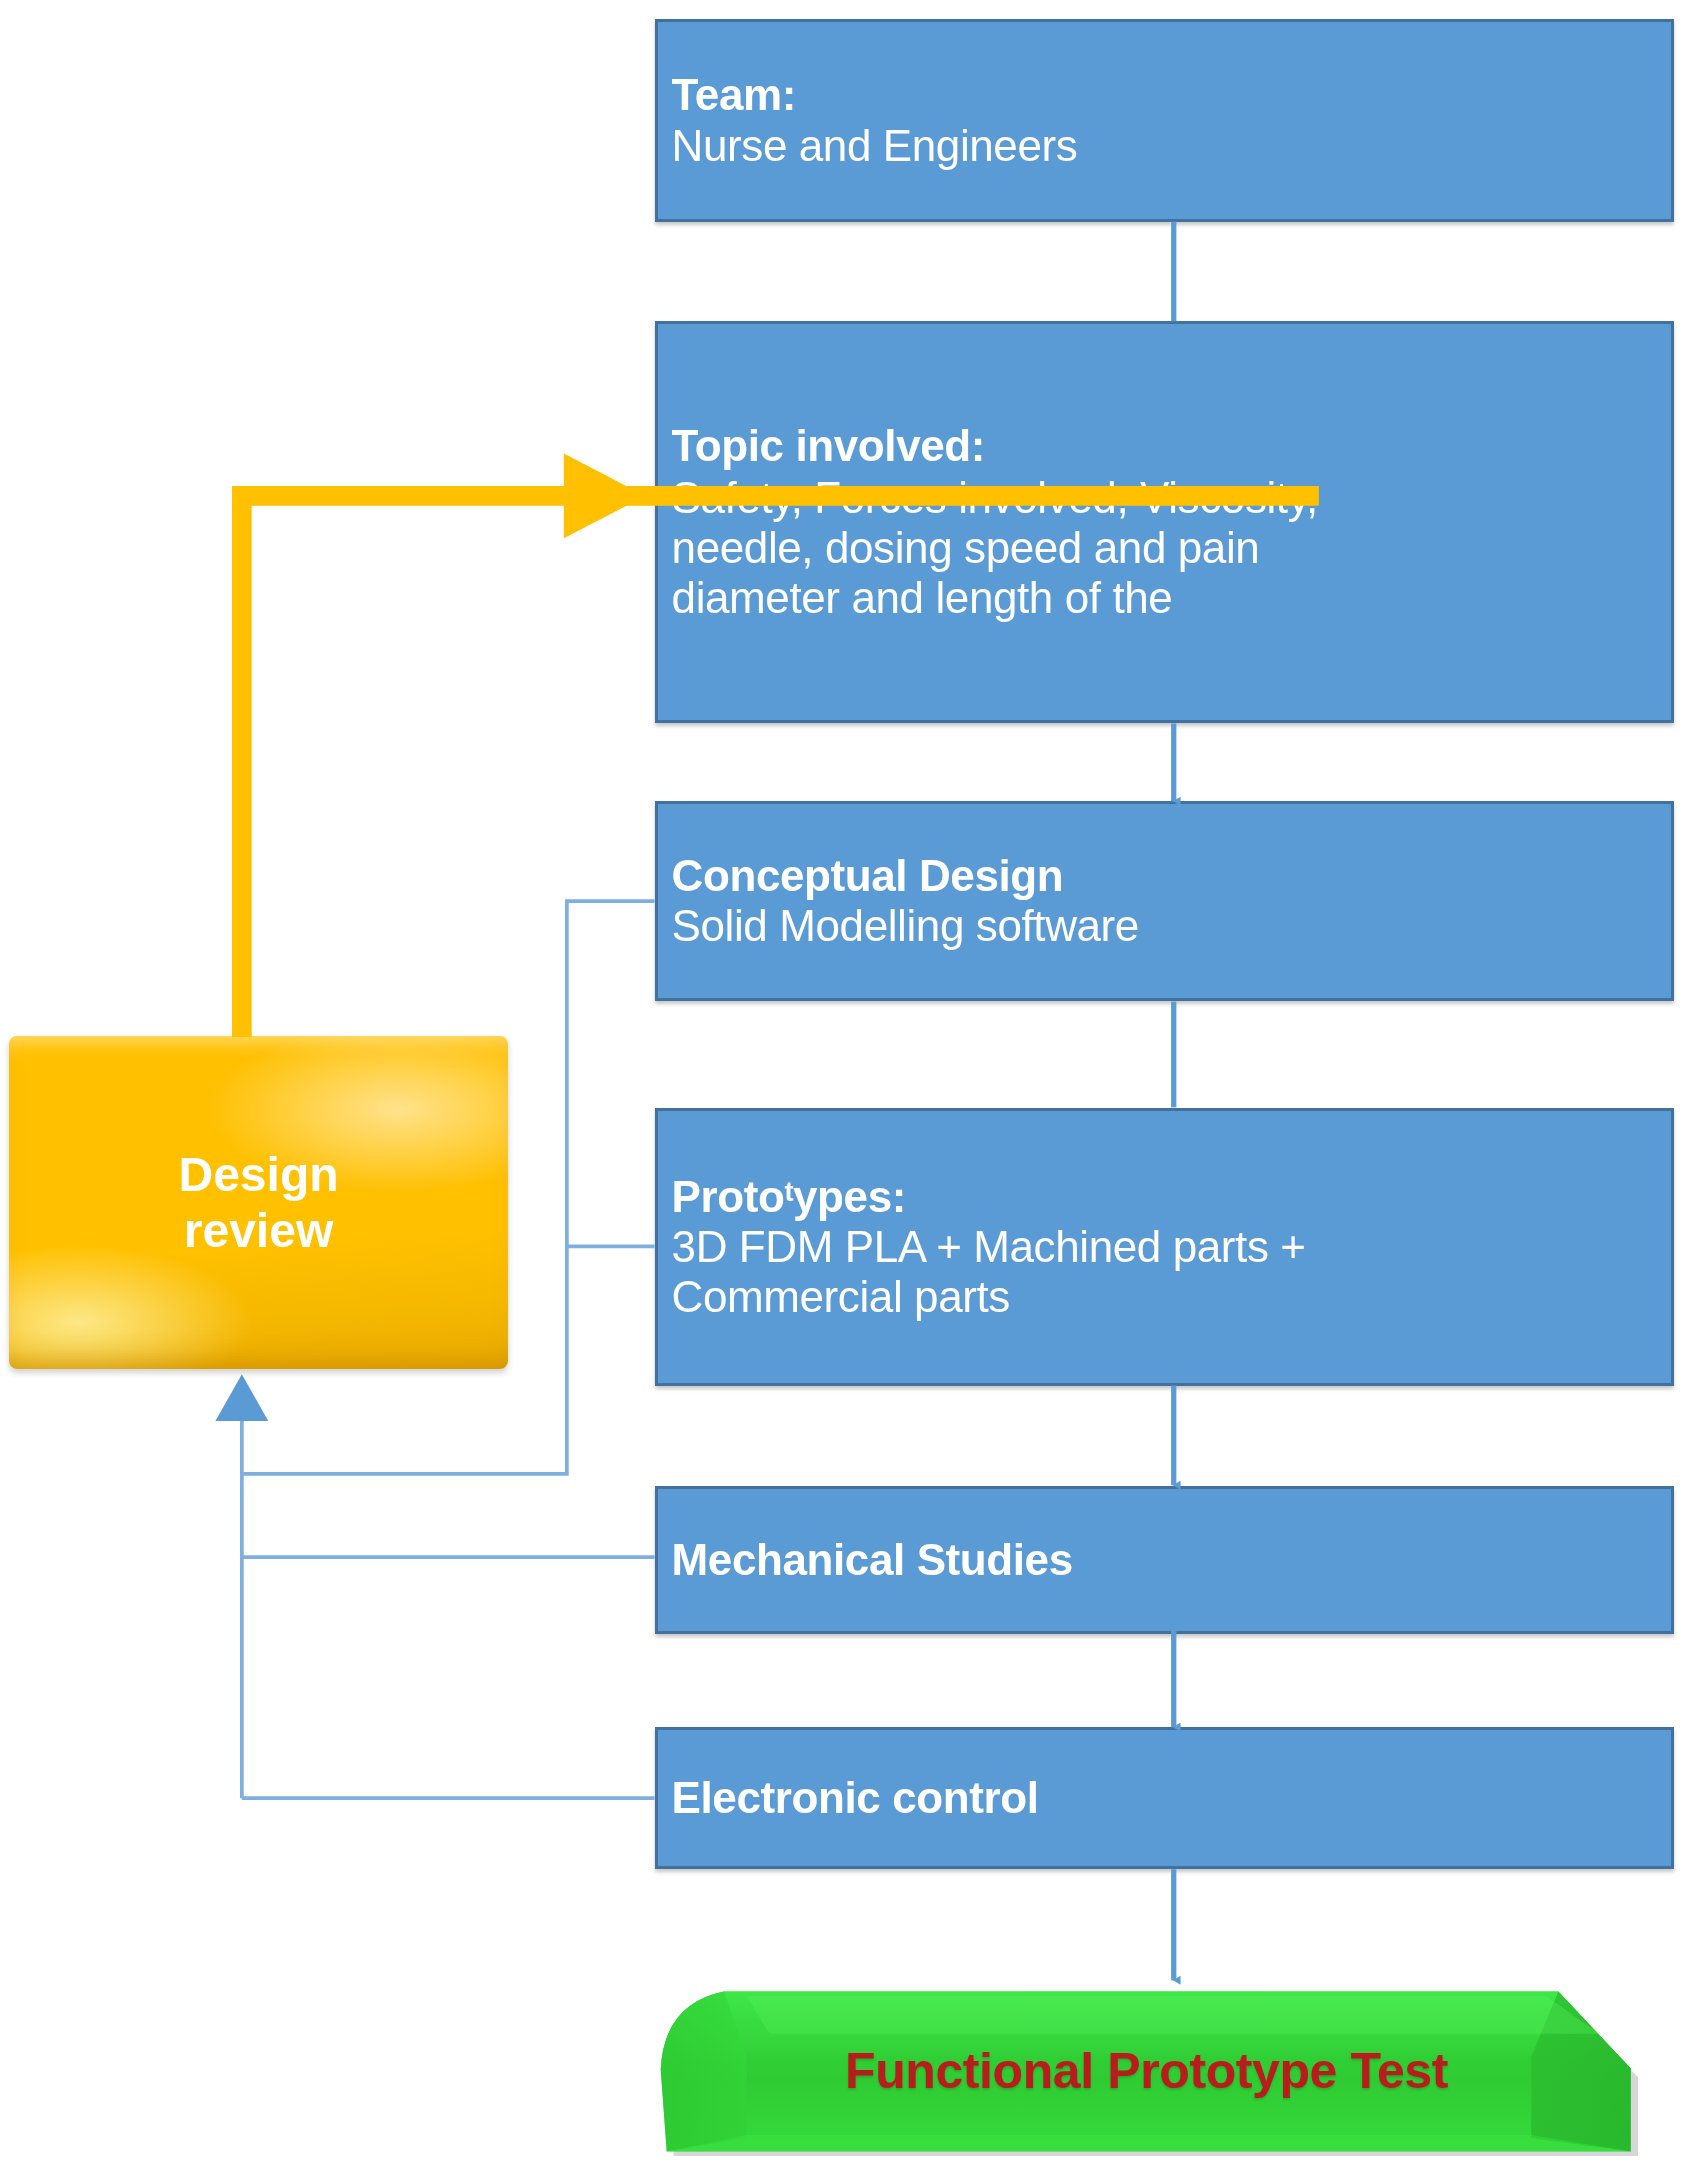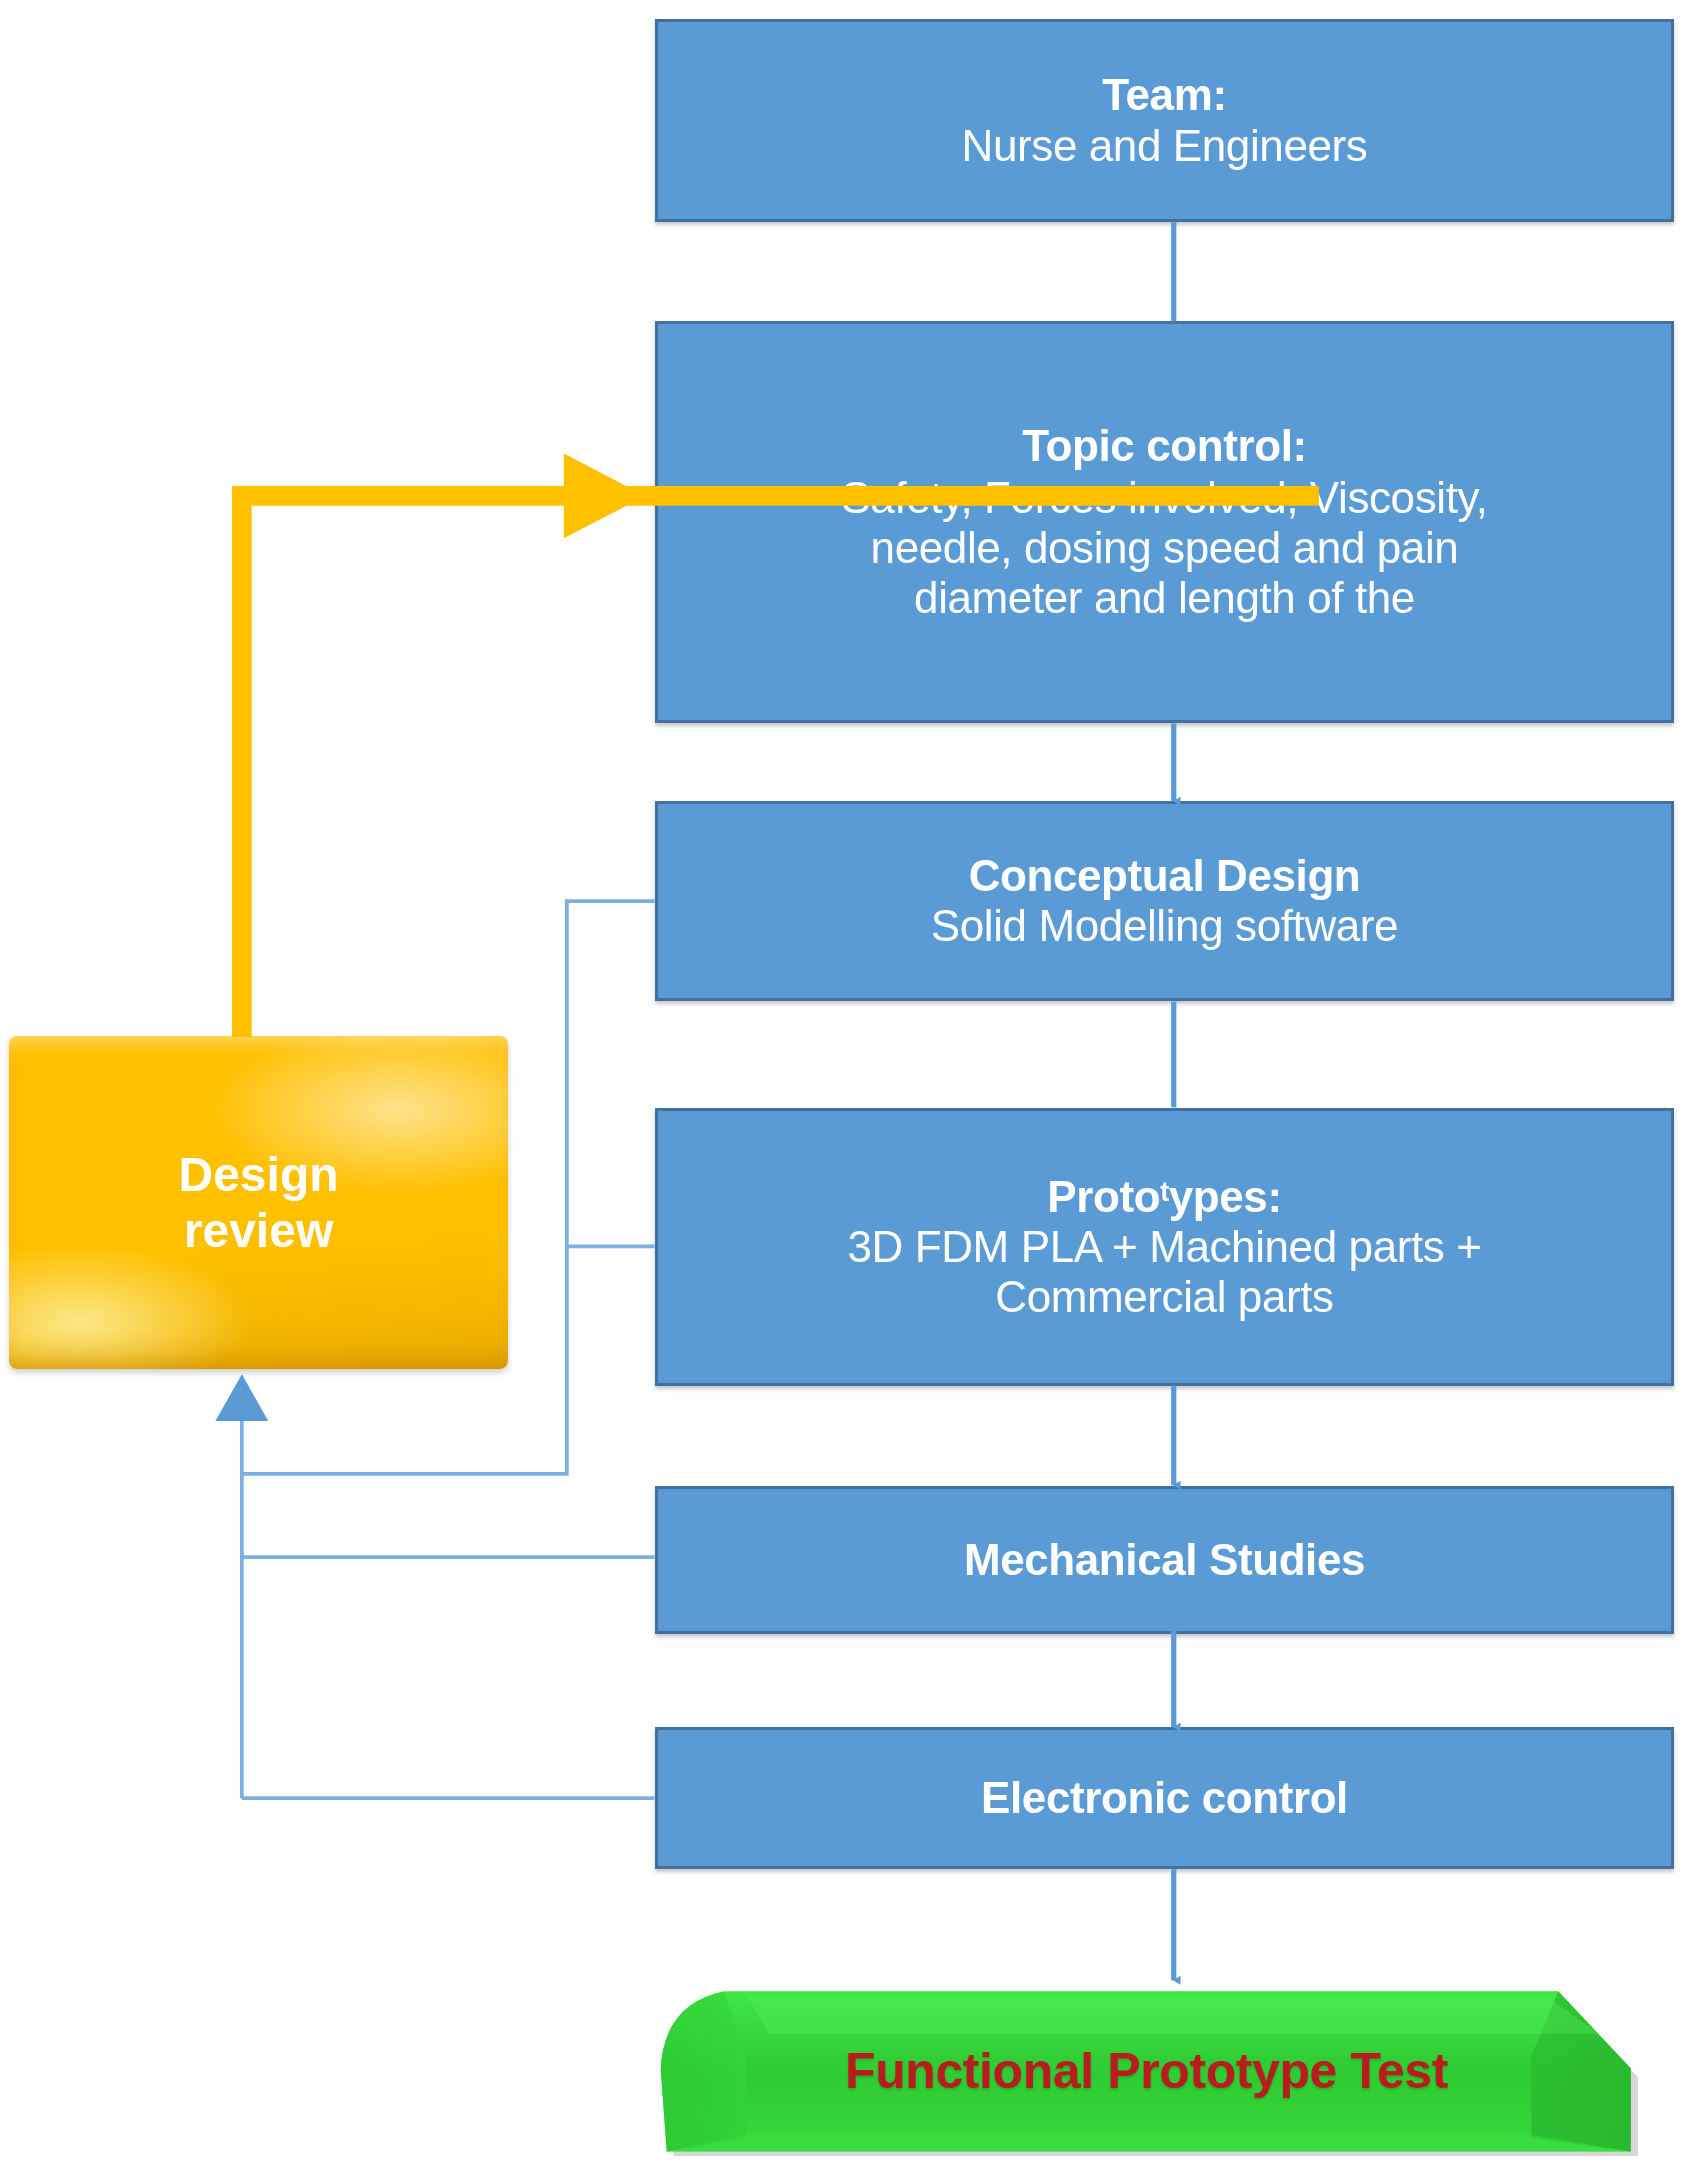--- a/index.html
+++ b/index.html
@@ -21,21 +21,21 @@
 
   
   .pbox {
     position: absolute;
     box-sizing: border-box;
     background: #5B9BD5;
     border: 3.8px solid #41719C;
     color: #ffffff;
     display: flex;
     flex-direction: column;
-    align-items: center;
+    align-items: flex-start;
     justify-content: center;
     text-align: center;
     line-height: 1.14;
     padding: 4.5px 13.6px;
     box-shadow: 0 3px 3.8px rgba(0,0,0,0.22);
   }
   .pbox .ttl {
     font-weight: bold;
     font-size: 44px;
     letter-spacing: -0.4px;
@@ -184,21 +184,21 @@
       <path d="M285,1880 L320,1818 L355,1880 Z" fill="#5B9BD5"></path>
     </g>
   </svg>
 
   <div class="pbox" id="box-team" style="left:655px; top:19px; width:1019px; height:203px;">
     <div class="ttl">Team:</div>
     <div class="sub">Nurse and Engineers</div>
   </div>
 
   <div class="pbox" id="box-topic" style="left:655px; top:321px; width:1019px; height:402px;">
-    <div class="ttl tight">Topic control:</div>
+    <div class="ttl tight">Topic involved:</div>
     <div class="sub">Safety, Forces involved, Viscosity,</div>
     <div class="sub">needle, dosing speed and pain</div>
     <div class="sub">diameter and length of the</div>
   </div>
 
   <div class="pbox" id="box-conceptual" style="left:655px; top:801px; width:1019px; height:200px;">
     <div class="ttl">Conceptual Design</div>
     <div class="sub">Solid Modelling software</div>
   </div>
 

